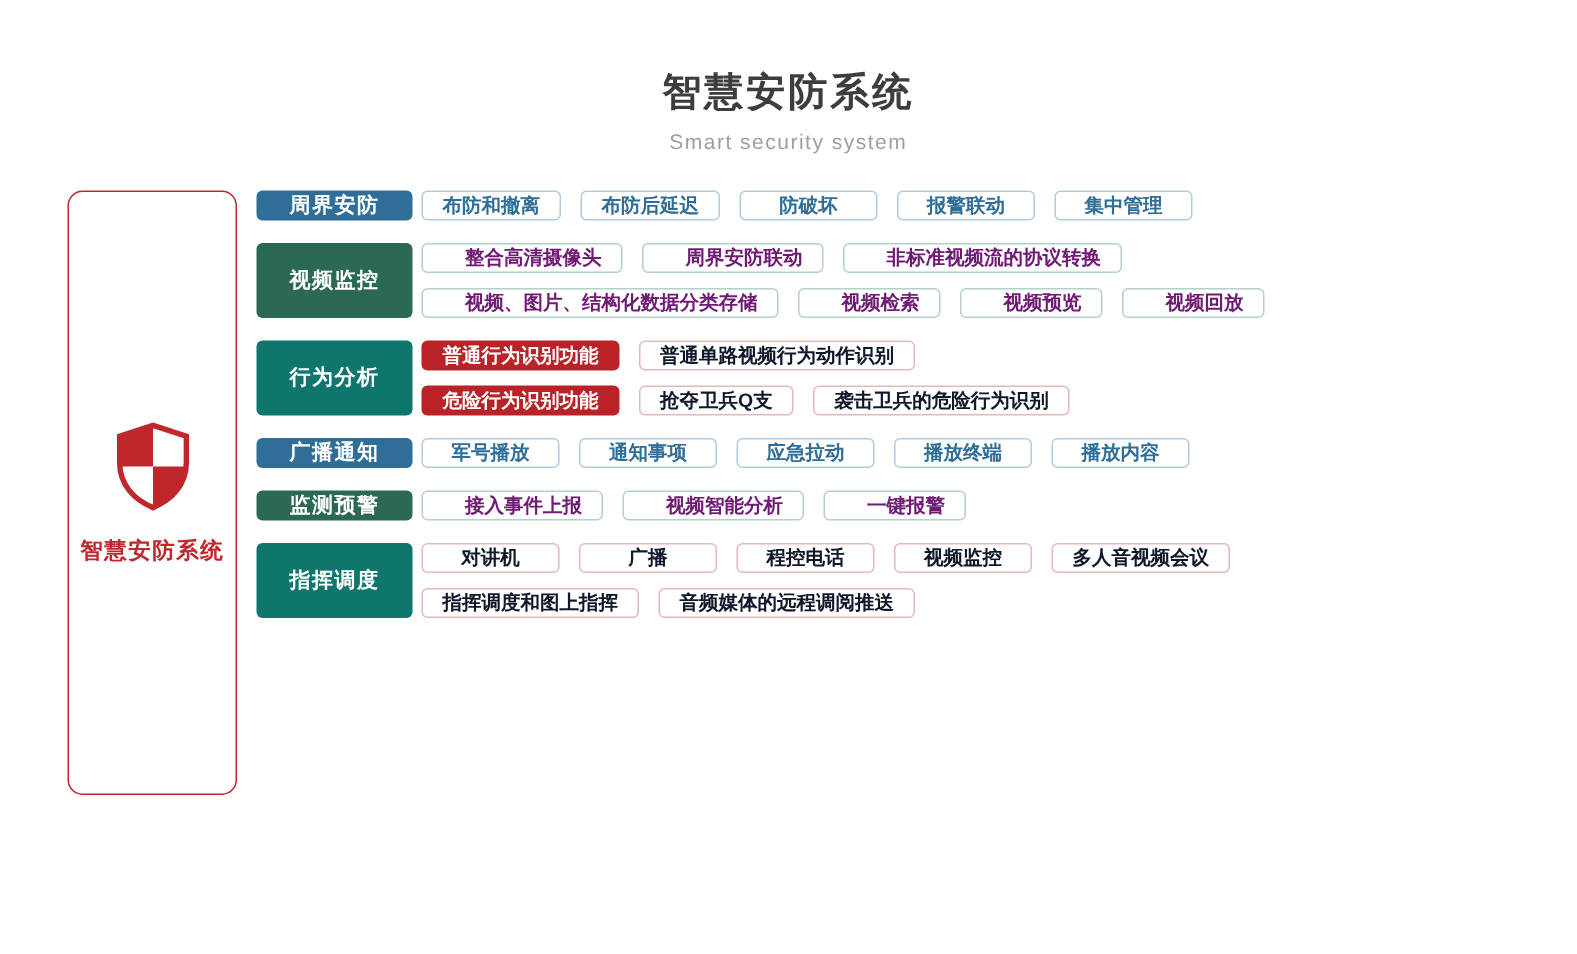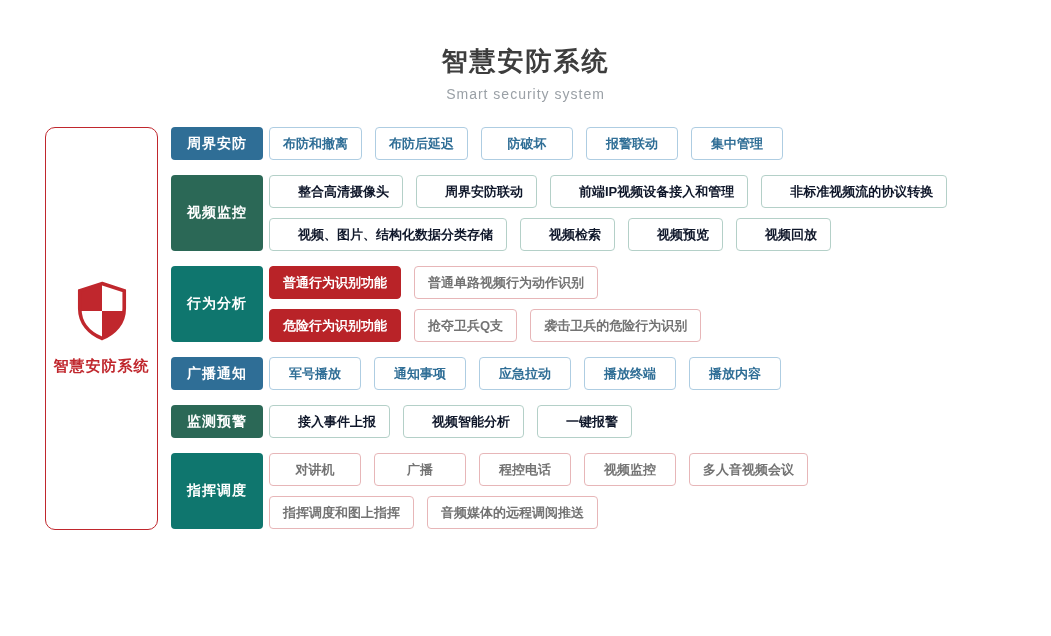--- a/index.html
+++ b/index.html
@@ -18,39 +18,39 @@
     width:113px;height:403px;box-sizing:border-box;
     border:1px solid #c0272d;border-radius:10px;background:#fff;
     display:flex;flex-direction:column;align-items:center;justify-content:center;gap:12px;
   }
   .root-label{color:#c0272d;font-size:15px;font-weight:bold;letter-spacing:1px;}
 
   .rows{margin-left:13px;display:flex;flex-direction:column;gap:15px;}
 
   .cat{display:flex;align-items:stretch;}
   .hdr{
-    width:92px;flex-shrink:0;border-radius:4px;
+    width:104px;flex-shrink:0;border-radius:4px;
     color:#ffffff;font-size:14px;font-weight:bold;letter-spacing:1px;
     display:flex;align-items:center;justify-content:center;text-align:center;
   }
   .lines{margin-left:6px;display:flex;flex-direction:column;gap:10px;justify-content:center;}
   .line{display:flex;gap:13px;}
   .item{
-    min-width:92px;height:33px;box-sizing:border-box;padding:0 13px;
+    min-width:92px;height:20px;box-sizing:border-box;padding:0 13px;
     border:1px solid;border-radius:4px;background:#ffffff;
     display:flex;align-items:center;justify-content:center;
     font-size:13px;font-weight:bold;white-space:nowrap;
   }
 
   .cat-blue  .hdr{background:#2f6e96;}
   .cat-blue  .item{color:#2f6e96;border-color:#aecde2;}
   .cat-green .hdr{background:#2b6856;}
-  .cat-green .item{color:#0f172a;border-color:#b4d0c8;padding-left:28px;}
+  .cat-green .item{color:#701a75;border-color:#b4d0c8;padding-left:28px;}
   .cat-red   .hdr{background:#0f766e;}
-  .cat-red   .item{color:#737373;border-color:#e7b6b8;}
+  .cat-red   .item{color:#0f172a;border-color:#e7b6b8;}
   .cat-red   .item.filled{background:#b92328;color:#ffffff;border-color:#b92328;}
 </style>
 </head>
 <body>
 
 <div class="page-header">
   <h1 class="page-title">智慧安防系统</h1>
   <div class="page-subtitle">Smart security system</div>
 </div>
 
@@ -84,21 +84,20 @@
             <div class="item">集中管理</div>
           </div>
         </div>
       </div>
       <div class="cat cat-green">
         <div class="hdr">视频监控</div>
         <div class="lines">
           <div class="line">
             <div class="item">整合高清摄像头</div>
             <div class="item">周界安防联动</div>
-            <div class="item">前端IP视频设备接入和管理</div>
             <div class="item">非标准视频流的协议转换</div>
           </div>
           <div class="line">
             <div class="item">视频、图片、结构化数据分类存储</div>
             <div class="item">视频检索</div>
             <div class="item">视频预览</div>
             <div class="item">视频回放</div>
           </div>
         </div>
       </div>

